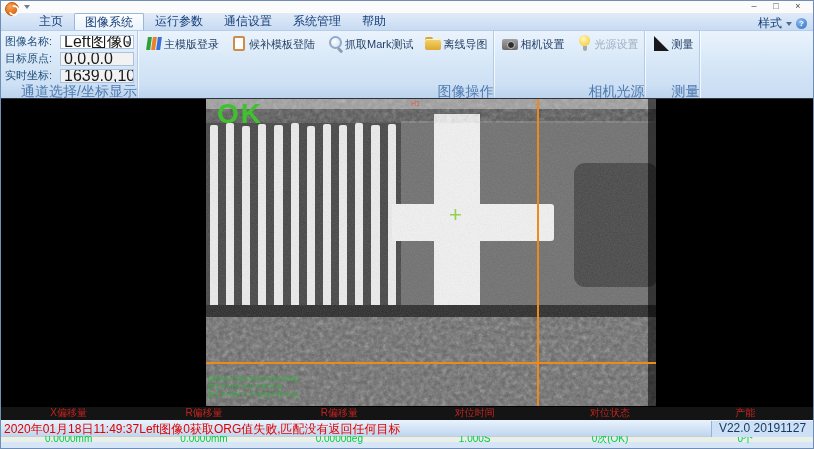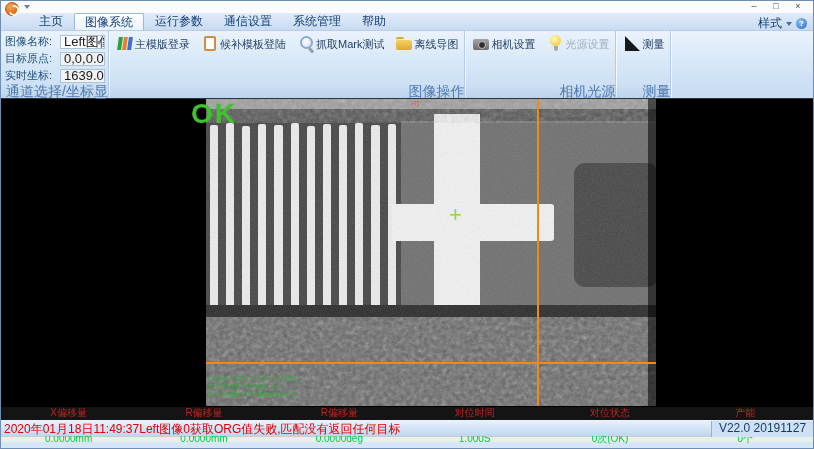--- a/index.html
+++ b/index.html
@@ -36,25 +36,25 @@
 
   
   .ribbon { height:68px; display:flex; background:linear-gradient(#eaf3fd,#d4e5f6 55%,#c8dcf2);
     border-bottom:1px solid #30343a; }
   .rgroup { display:flex; flex-direction:column; border-right:1px solid #b4cbe7; box-shadow:1px 0 0 rgba(255,255,255,.75); }
   .rcaption { height:13px; font-size:14px; line-height:13px; color:#4f7ab0; text-align:right;
     background:linear-gradient(rgba(255,255,255,0),rgba(165,195,230,.35)); }
   .rbody { flex:1; display:flex; align-items:flex-start; }
 
   
-  .grp-fields { width:108px; }
+  .grp-fields { width:137px; }
   .fields { width:100%; padding:2px 3px 0 4px; }
   .frow { display:flex; align-items:center; height:17px; }
   .flabel { width:55px; flex:none; font-size:11px; color:#1f4e79; white-space:nowrap; }
-  .fbox { flex:1; height:14px; background:#fff; border:1px solid #aac2dd; font-size:13px; line-height:12px;
+  .fbox { flex:1; height:14px; background:#fff; border:1px solid #aac2dd; font-size:16px; line-height:12px;
     color:#1a1a1a; padding:0 3px; white-space:nowrap; overflow:hidden; position:relative; cursor:text; }
   .frow.text .fbox { background:#f2f2f2; }
   .frow.combo .fbox { padding-right:10px; cursor:pointer; }
   .frow.combo .fbox::after { content:""; position:absolute; right:2px; top:5px; width:0; height:0;
     border-left:3px solid transparent; border-right:3px solid transparent; border-top:4px solid #7a8aa0; }
 
   
   .rbtns { display:flex; align-items:flex-start; padding:1px 1px; }
   .rbtn { display:flex; flex-direction:row; align-items:center; padding:2px 4px 0; margin:0 1px;
     border-radius:3px; cursor:pointer; }
@@ -85,21 +85,21 @@
   .icon-bulb::after { content:""; position:absolute; left:9px; top:12px; width:4px; height:5px;
     background:#a8a8a8; border-radius:0 0 2px 2px; }
   .icon-ruler::before { content:""; position:absolute; left:3px; top:2px; width:0; height:0;
     border-bottom:15px solid #17171c; border-right:15px solid transparent; }
 
   
   .viewport { position:relative; width:814px; height:307px; background:#000; overflow:hidden; }
   .cam { position:absolute; left:205px; top:0; z-index:1; }
   .vline { position:absolute; left:536px; top:0; width:2px; height:307px; z-index:3; }
   .hline { position:absolute; left:205px; top:263px; width:450px; height:2px; z-index:3; }
-  .oktext { position:absolute; left:190px; top:0px; z-index:4; font-size:28px; font-weight:bold;
+  .oktext { position:absolute; left:216px; top:0px; z-index:4; font-size:28px; font-weight:bold;
     letter-spacing:2px; line-height:30px; }
   .gplus { position:absolute; left:448px; top:103px; z-index:4; font-size:22px; font-weight:400; }
   .redmark { position:absolute; left:410px; top:1px; z-index:4; font-size:7px; color:#e05540; }
   .overlay { position:absolute; left:207px; top:276px; z-index:4; font-size:7px; line-height:8px; }
 
   
   .telemetry { height:14px; background:#141414; display:flex; border-top:1px solid #000; }
   .tcol { flex:1; text-align:center; padding-top:1px; }
   .tlabel { font-size:10px; line-height:10px; color:#bf2420; }
   .tvalue { font-size:10px; line-height:10px; color:#00cc44; margin-top:16px; }

